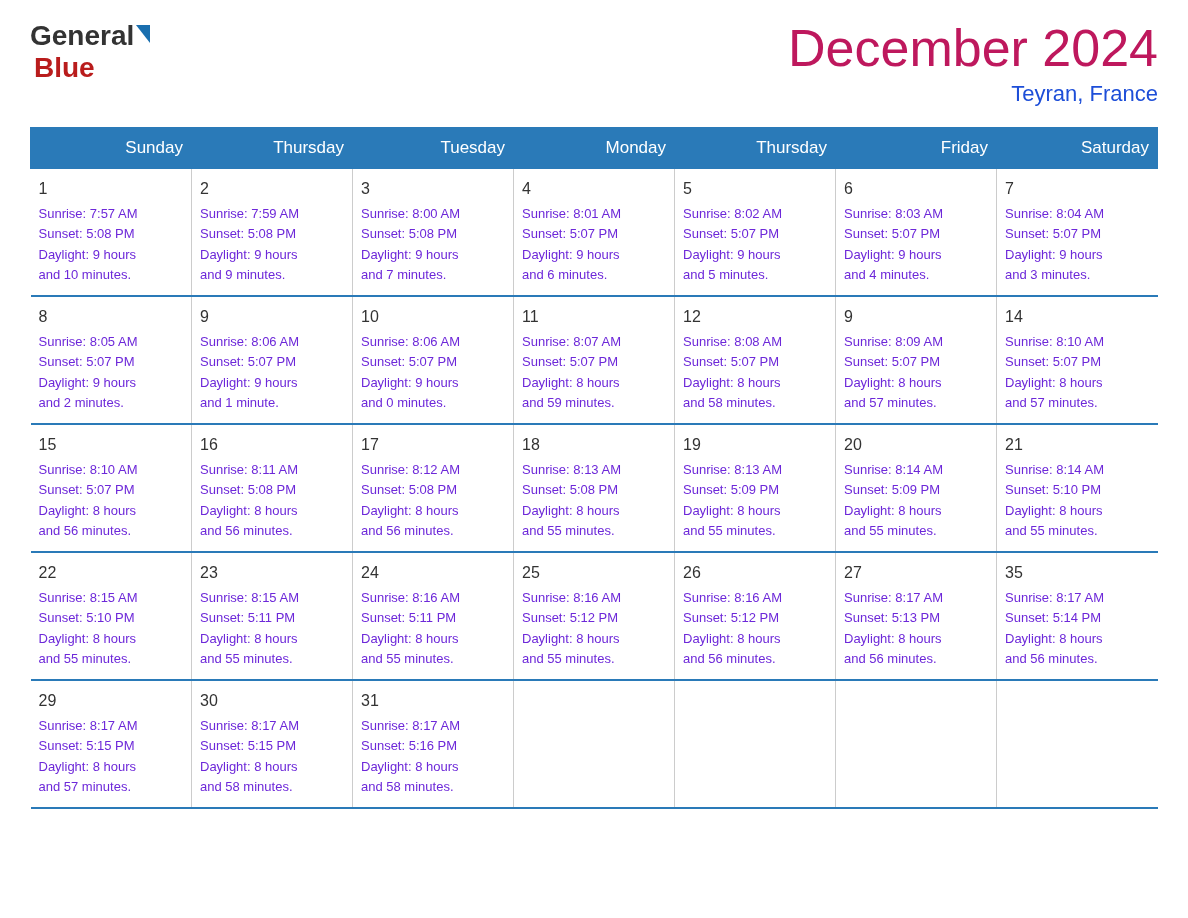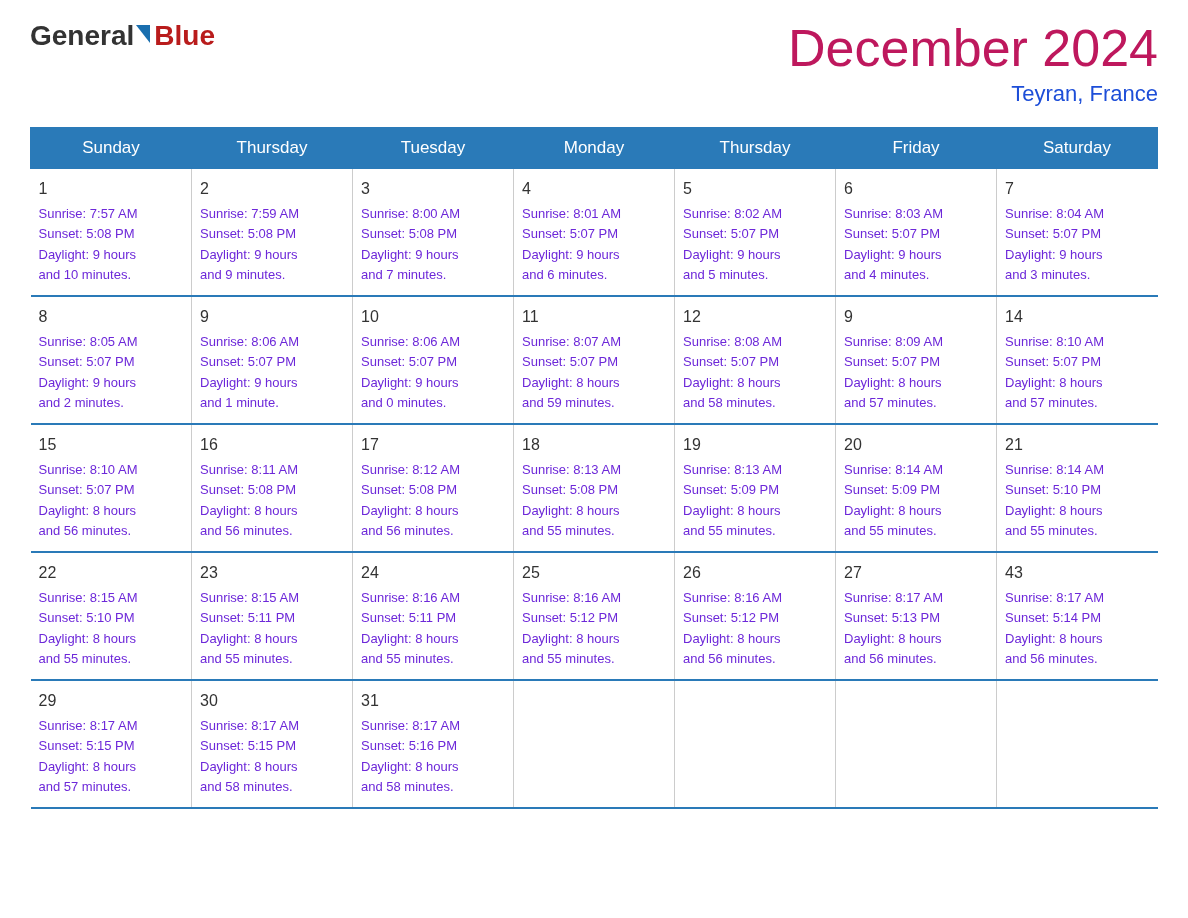--- a/index.html
+++ b/index.html
@@ -31,21 +31,21 @@
       border-left: 14px solid transparent;
       border-right: 0px solid transparent;
       border-top: 18px solid #1a6faf;
       display: inline-block;
       margin-left: 2px;
       vertical-align: middle;
       margin-top: -4px;
     }
     .logo-wrapper {
       display: flex;
-      flex-direction: row;
+      flex-direction: column;
     }
     .logo-line1 {
       display: flex;
       align-items: center;
     }
     .logo-line2 {
       font-size: 28px;
       font-weight: bold;
       color: #b91c1c;
       margin-left: 4px;
@@ -70,21 +70,21 @@
       table-layout: fixed;
     }
     thead tr {
       background-color: #2a7ab8;
     }
     thead th {
       color: #fff;
       font-size: 17px;
       font-weight: normal;
       padding: 10px 8px;
-      text-align: center;
+      text-align: right;
       border: 1px solid #2a7ab8;
     }
     tbody tr {
       border-bottom: 2px solid #2a7ab8;
     }
     tbody td {
       vertical-align: top;
       padding: 8px 8px 10px 8px;
       font-size: 13.5px;
       color: #333;
@@ -166,21 +166,21 @@
         <td><span class="day-num">20</span><span class="cell-info">Sunrise: 8:14 AM<br>Sunset: 5:09 PM<br>Daylight: 8 hours<br>and 55 minutes.</span></td>
         <td><span class="day-num">21</span><span class="cell-info">Sunrise: 8:14 AM<br>Sunset: 5:10 PM<br>Daylight: 8 hours<br>and 55 minutes.</span></td>
       </tr>
       <tr>
         <td><span class="day-num">22</span><span class="cell-info">Sunrise: 8:15 AM<br>Sunset: 5:10 PM<br>Daylight: 8 hours<br>and 55 minutes.</span></td>
         <td><span class="day-num">23</span><span class="cell-info">Sunrise: 8:15 AM<br>Sunset: 5:11 PM<br>Daylight: 8 hours<br>and 55 minutes.</span></td>
         <td><span class="day-num">24</span><span class="cell-info">Sunrise: 8:16 AM<br>Sunset: 5:11 PM<br>Daylight: 8 hours<br>and 55 minutes.</span></td>
         <td><span class="day-num">25</span><span class="cell-info">Sunrise: 8:16 AM<br>Sunset: 5:12 PM<br>Daylight: 8 hours<br>and 55 minutes.</span></td>
         <td><span class="day-num">26</span><span class="cell-info">Sunrise: 8:16 AM<br>Sunset: 5:12 PM<br>Daylight: 8 hours<br>and 56 minutes.</span></td>
         <td><span class="day-num">27</span><span class="cell-info">Sunrise: 8:17 AM<br>Sunset: 5:13 PM<br>Daylight: 8 hours<br>and 56 minutes.</span></td>
-        <td><span class="day-num">43</span><span class="cell-info">Sunrise: 8:17 AM<br>Sunset: 5:14 PM<br>Daylight: 8 hours<br>and 56 minutes.</span></td>
+        <td><span class="day-num">35</span><span class="cell-info">Sunrise: 8:17 AM<br>Sunset: 5:14 PM<br>Daylight: 8 hours<br>and 56 minutes.</span></td>
       </tr>
       <tr>
         <td><span class="day-num">29</span><span class="cell-info">Sunrise: 8:17 AM<br>Sunset: 5:15 PM<br>Daylight: 8 hours<br>and 57 minutes.</span></td>
         <td><span class="day-num">30</span><span class="cell-info">Sunrise: 8:17 AM<br>Sunset: 5:15 PM<br>Daylight: 8 hours<br>and 58 minutes.</span></td>
         <td><span class="day-num">31</span><span class="cell-info">Sunrise: 8:17 AM<br>Sunset: 5:16 PM<br>Daylight: 8 hours<br>and 58 minutes.</span></td>
         <td></td>
         <td></td>
         <td></td>
         <td></td>
       </tr>

